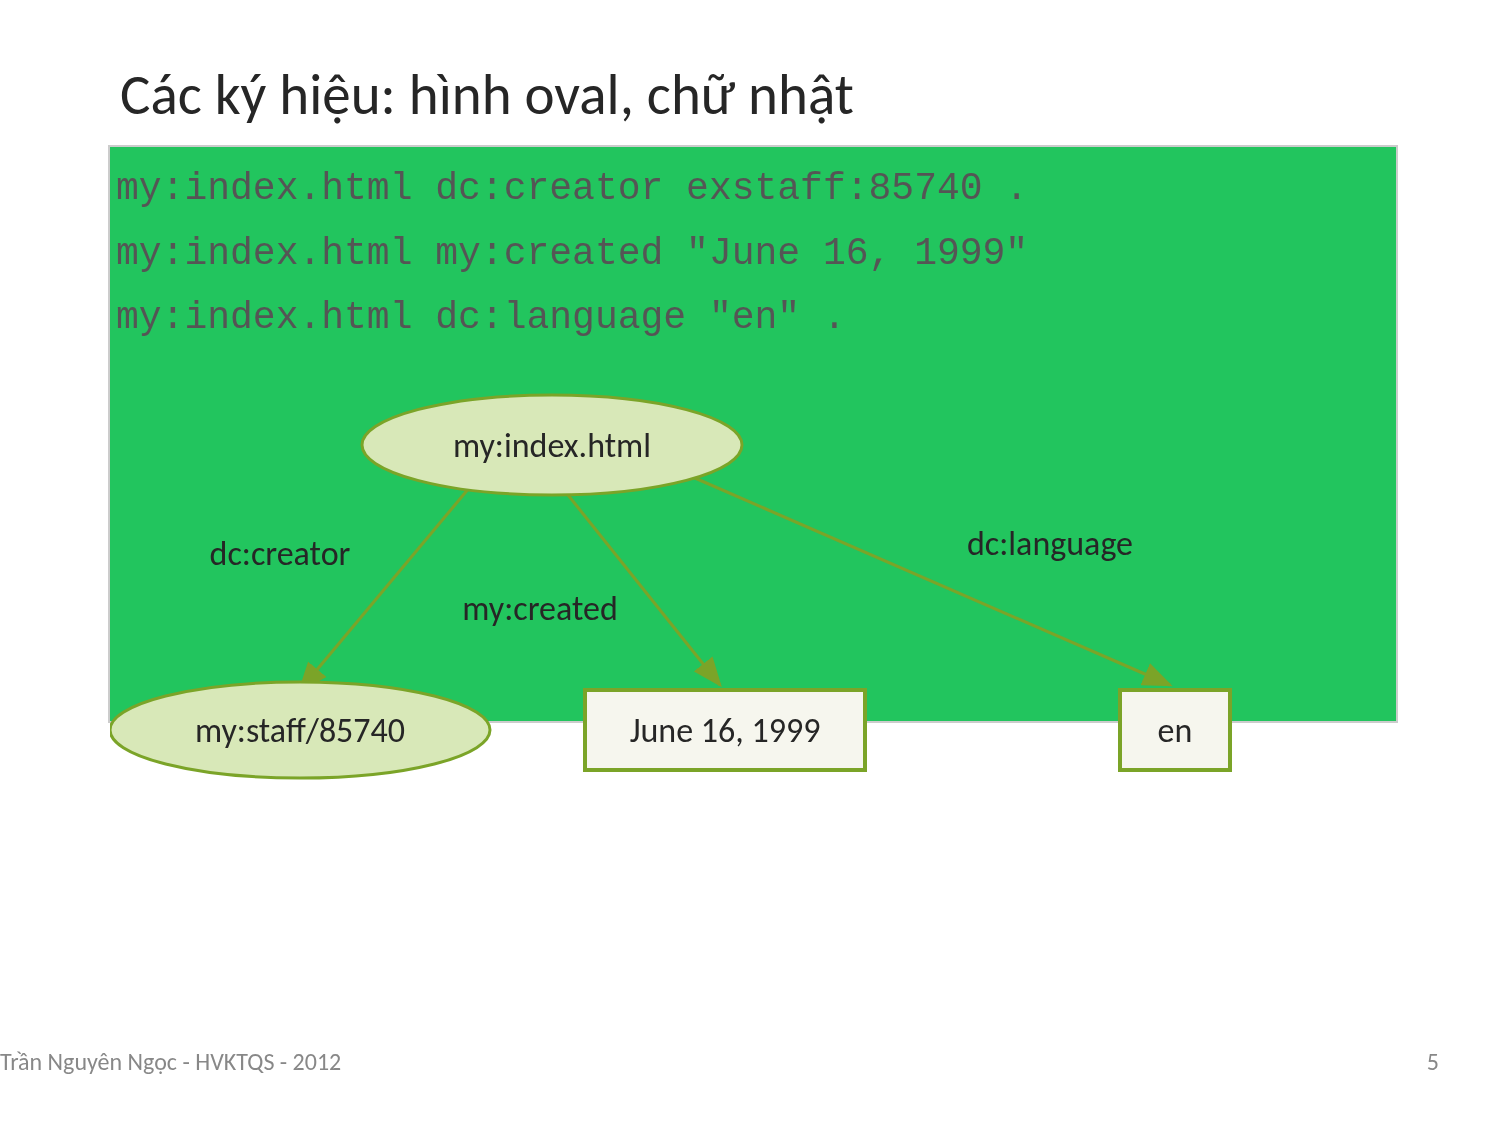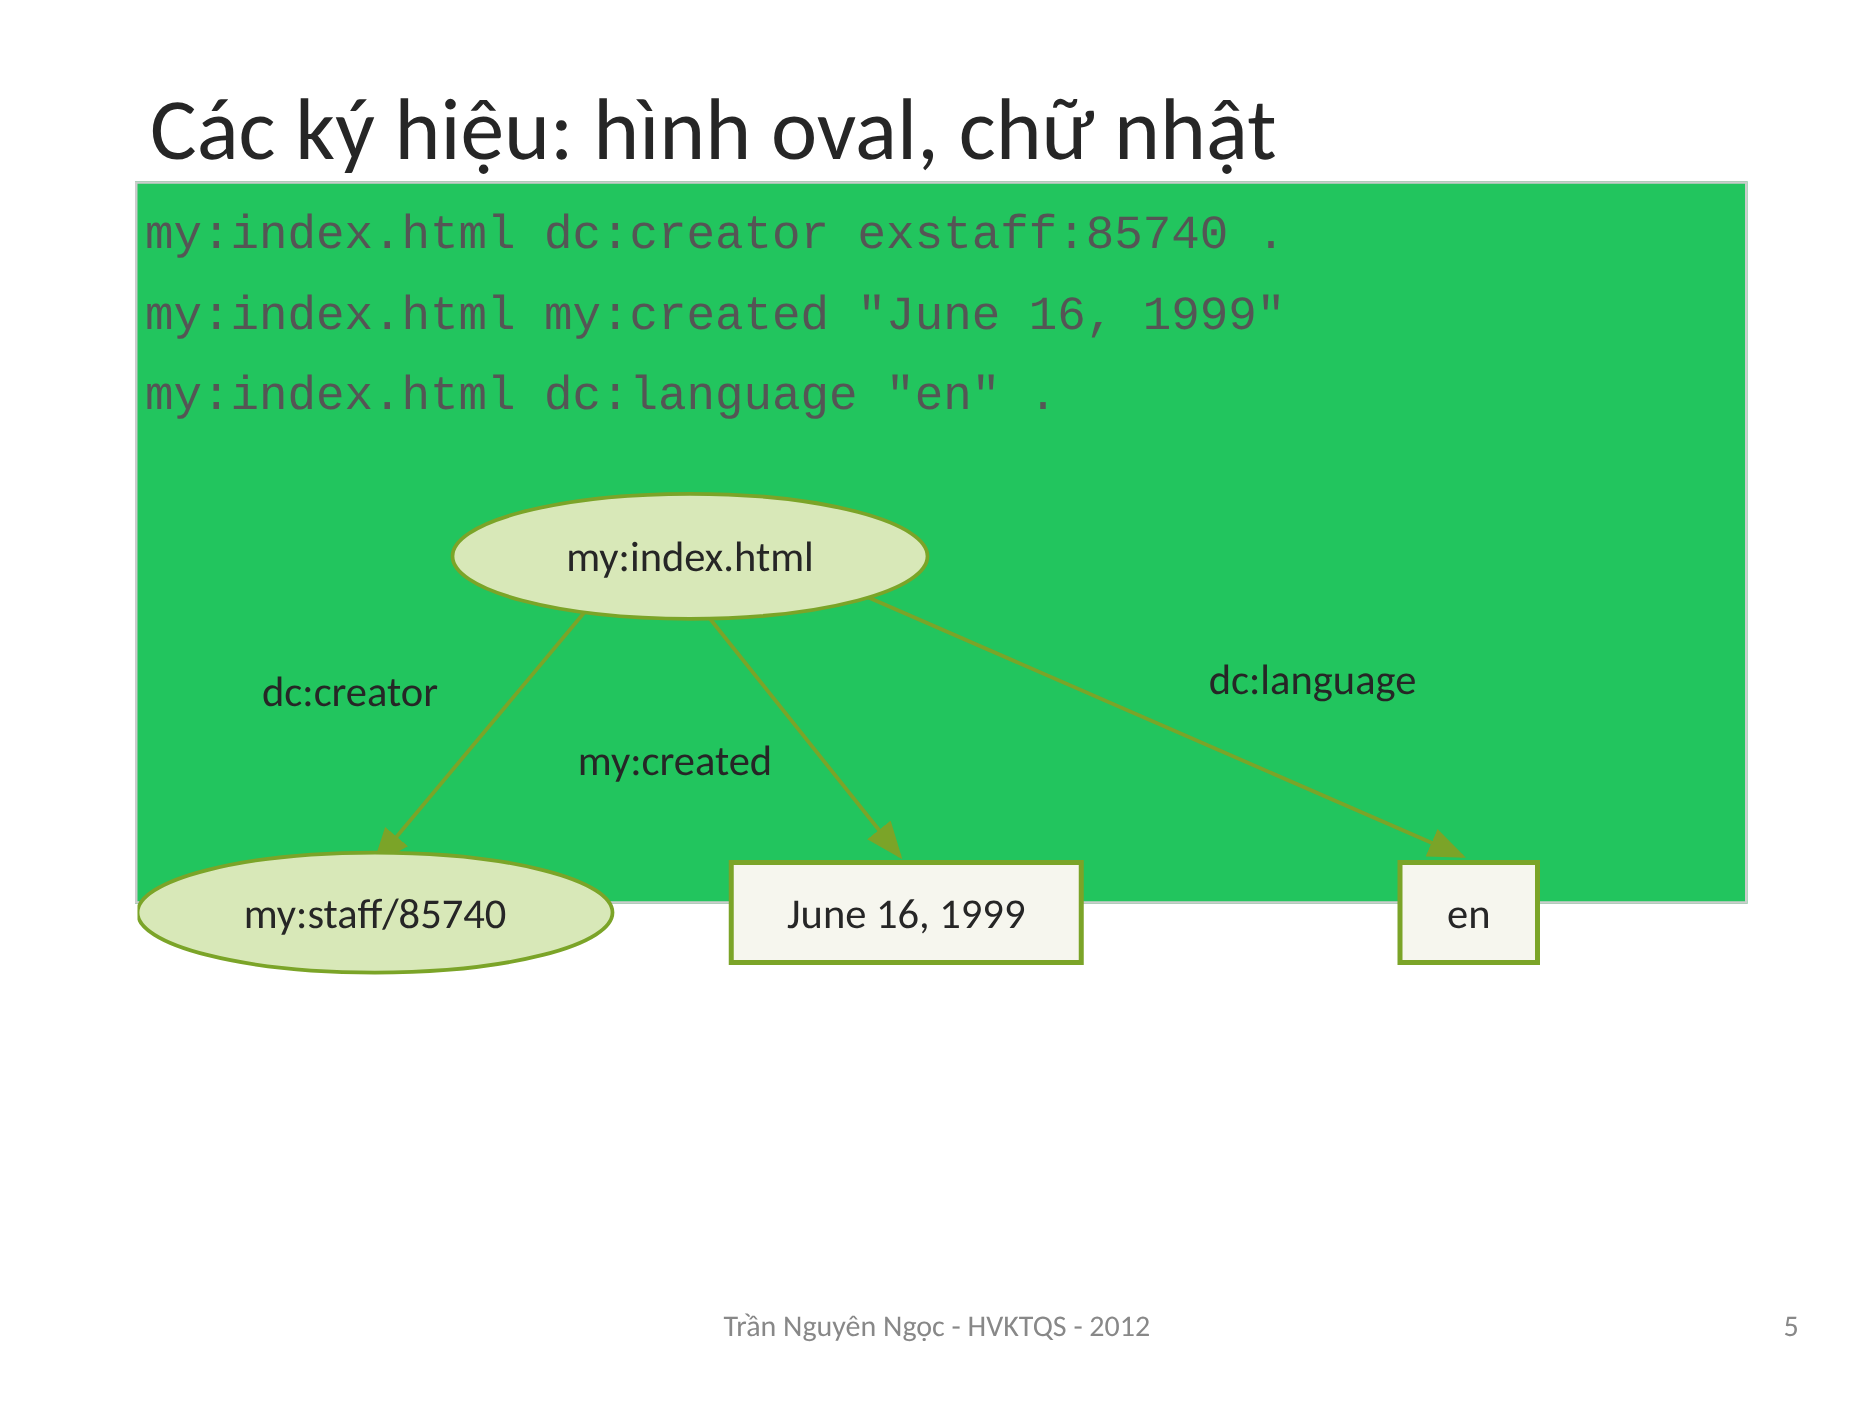--- a/index.html
+++ b/index.html
@@ -8,21 +8,21 @@
       height: 1124px;
       background: #ffffff;
       font-family: Calibri, Arial, sans-serif;
       position: relative;
       color: #333;
     }
     .title {
       position: absolute;
       top: 60px;
       left: 120px;
-      font-size: 70px;
+      font-size: 57px;
       font-weight: 400;
       color: #262626;
     }
     .code-block {
       position: absolute;
       top: 145px;
       left: 108px;
       width: 1290px;
       background: #22c55e;
       border: 2px solid #cccccc;
@@ -40,21 +40,20 @@
       width: 1286px;
       height: 440px;
       pointer-events: none;
     }
     .footer {
       position: absolute;
       bottom: 48px;
       left: 0;
       right: 0;
       width: 100%;
-      text-align: center;
       font-size: 24px;
       color: #888888;
     }
     .page-number {
       position: absolute;
       bottom: 48px;
       right: 60px;
       font-size: 24px;
       color: #888888;
     }

